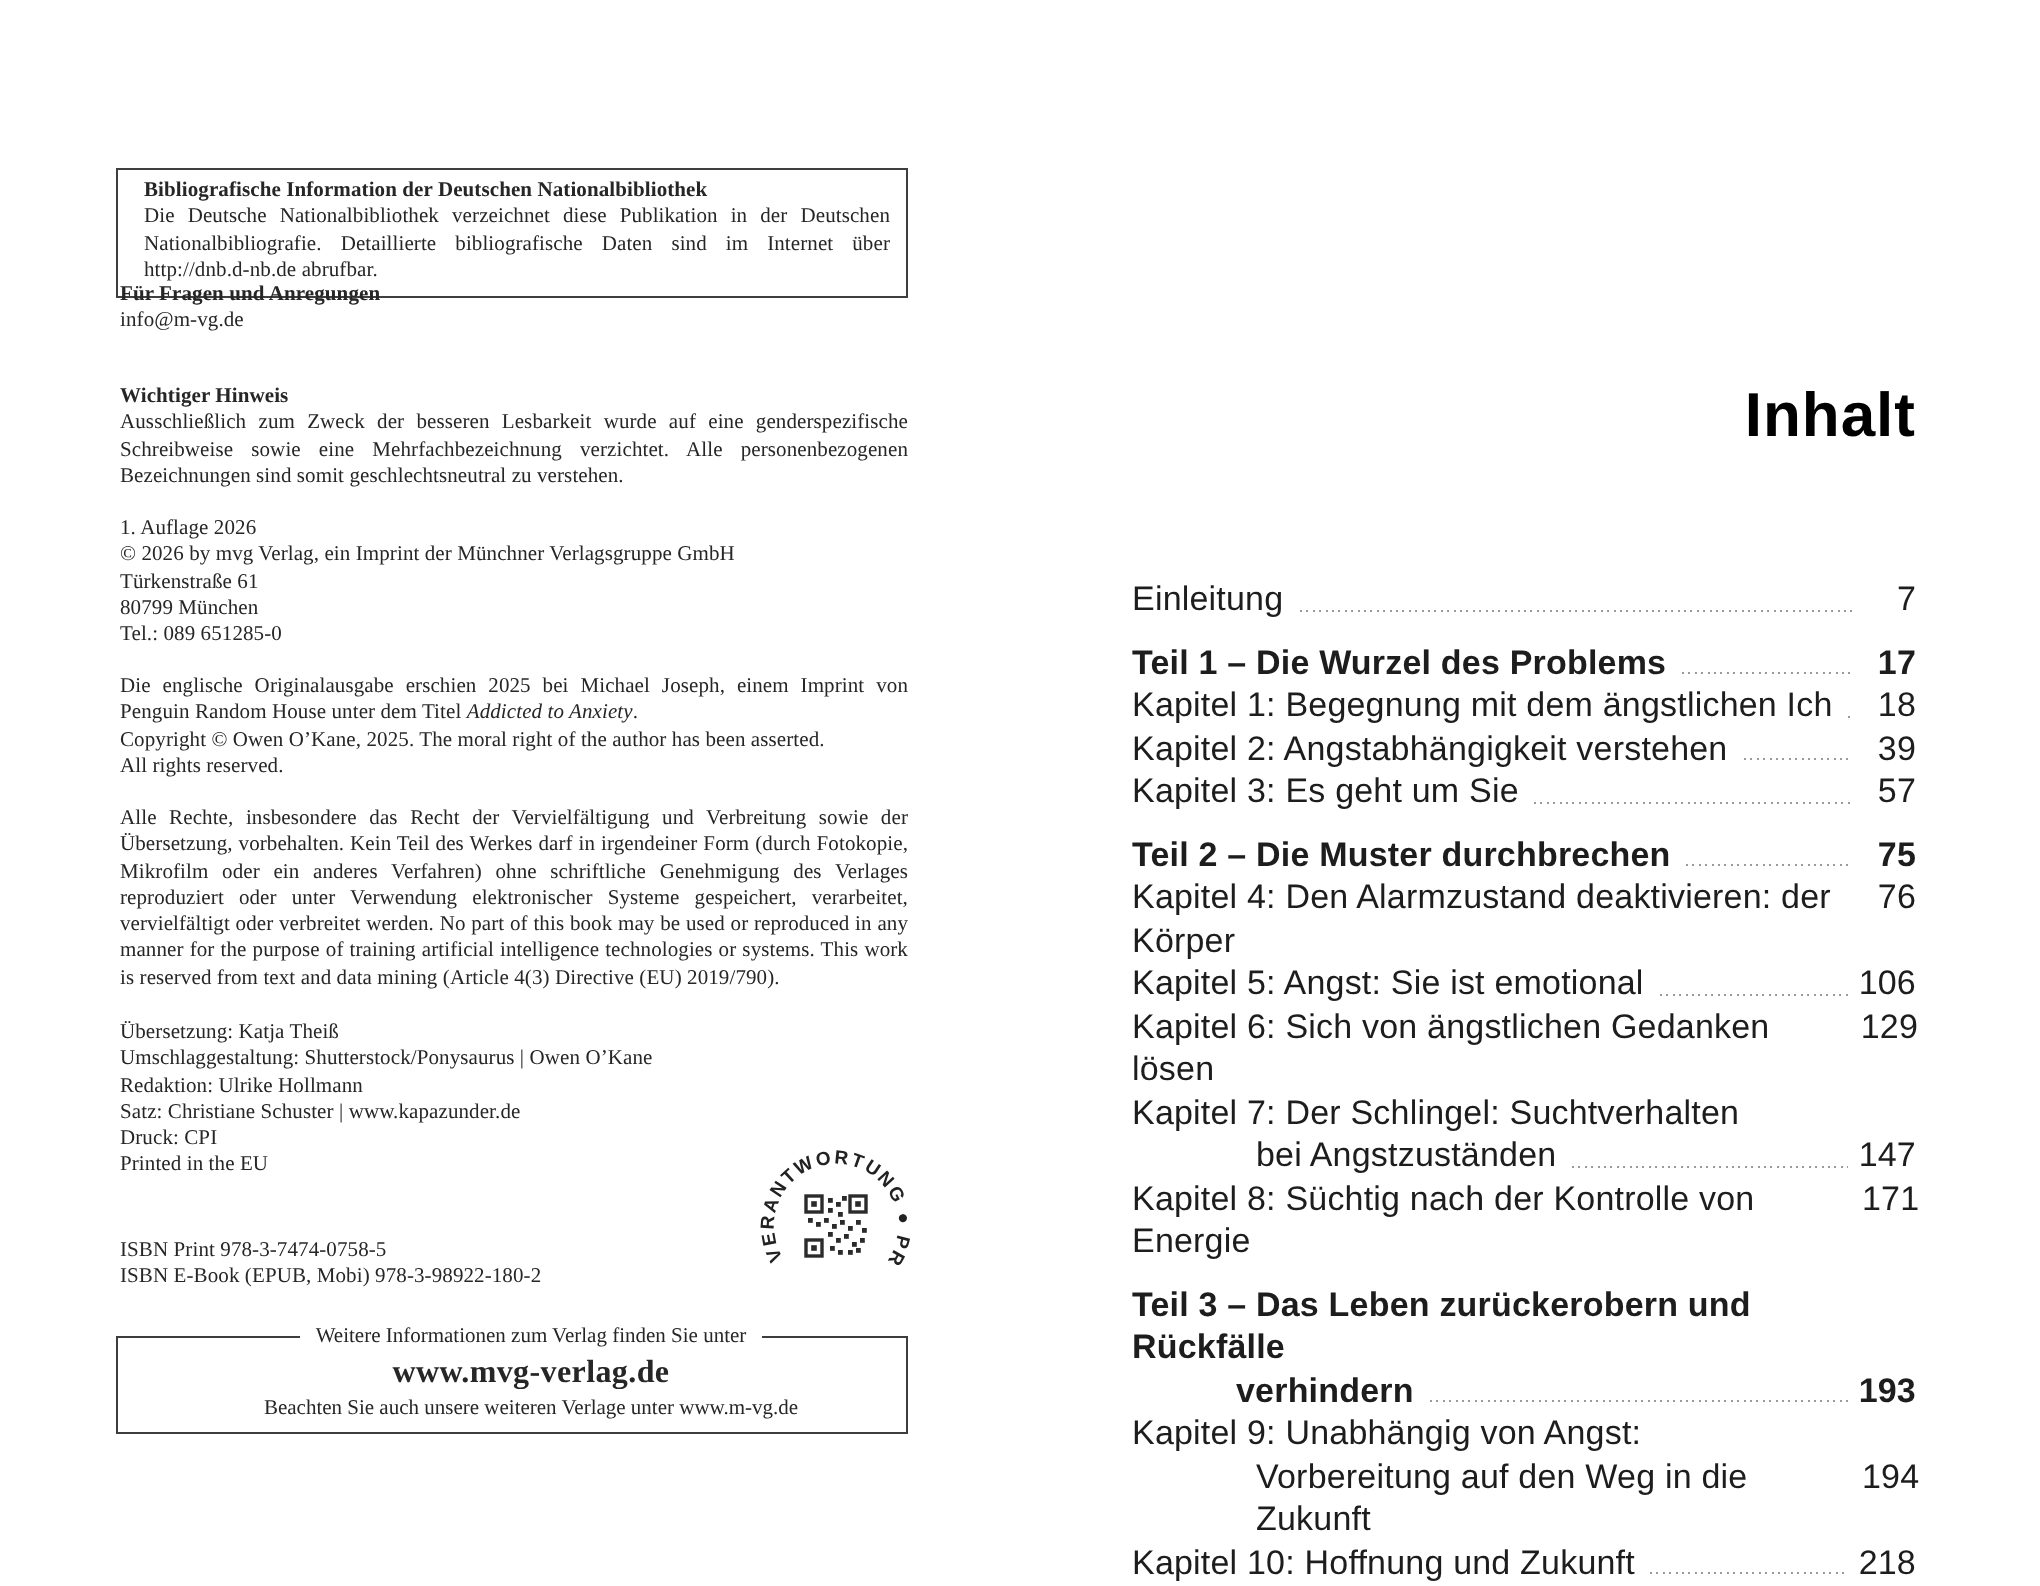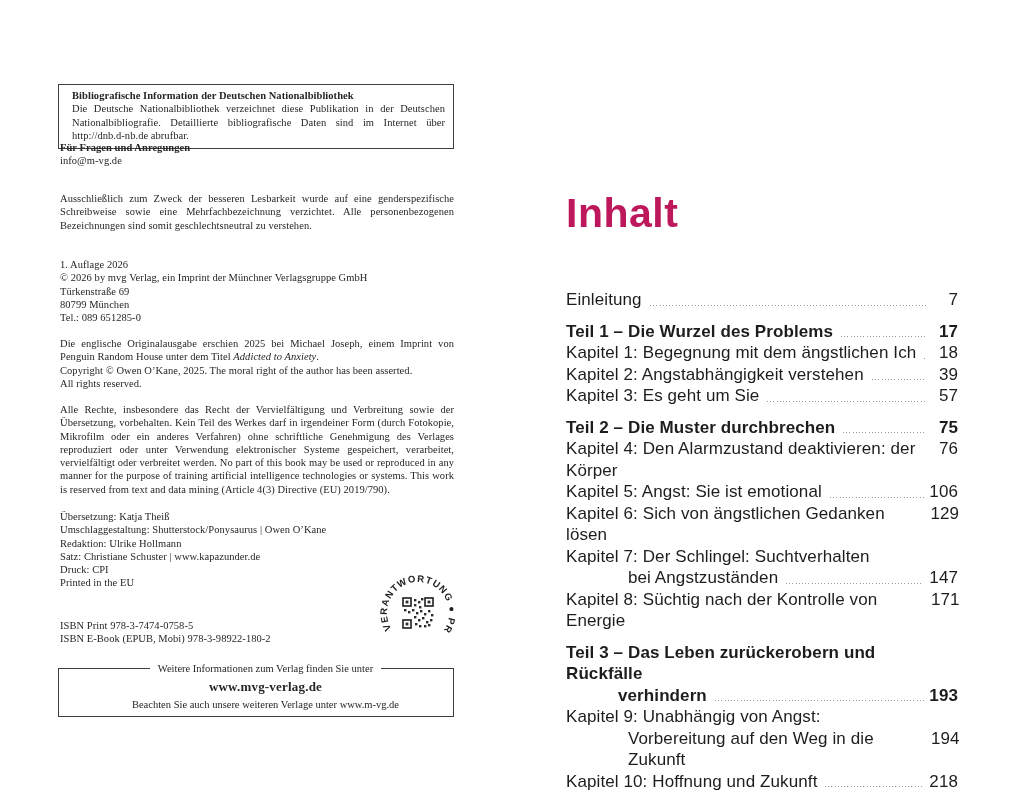--- a/index.html
+++ b/index.html
@@ -28,27 +28,27 @@
   
   #seal { position:absolute; left:377px; top:572px; width:82px; height:82px; }
   #seal text { font-family:"Liberation Sans", sans-serif; font-size:9.5px;
                font-weight:bold; letter-spacing:1.1px; fill:#222222; }
 
   
   #pub-box { position:absolute; left:58px; top:662px; width:396px; height:55px;
              box-sizing:border-box; border:1.2px solid #3d3d3d;
              padding:1px 10px 0 29px; margin:0;text-align:center; }
   #pub-box legend { font-size:10.5px; line-height:13px; padding:0 8px; margin-left:0; }
-  #pub-url { font-size:13px; font-weight:bold; line-height:22px; letter-spacing:0.2px; }
+  #pub-url { font-size:16px; font-weight:bold; line-height:22px; letter-spacing:0.2px; }
   #pub-footer { font-size:10.5px; line-height:14px; }
 
   
   #toc-title { position:absolute; left:566px; top:190px; width:392px;
-               text-align:left; font-family:"Liberation Sans", sans-serif;
-               font-weight:bold; font-size:41px; letter-spacing:0.5px; color:#be185d; }
+               text-align:right; font-family:"Liberation Sans", sans-serif;
+               font-weight:bold; font-size:31px; letter-spacing:0.5px; color:#000000; }
   #toc { position:absolute; left:566px; top:289px; width:392px;
          font-family:Liberation Sans, sans-serif; font-size:17px;
          color:#1d1d1d; letter-spacing:0.1px; }
   .trow { display:flex; line-height:21.5px; }
   .trow .lbl { white-space:pre-wrap; }
   .trow .ldr { flex:1 1 auto; height:1px; align-self:flex-end; margin:0 5px 5px 8px;
                background-image:repeating-linear-gradient(to right,
                  #9a9a9a 0 1px, transparent 1px 3.2px); }
   .trow .pg  { text-align:right; min-width:27px; }
   .bold  { font-weight:bold; }
@@ -70,27 +70,28 @@
       <div class="bd">Bibliografische Information der Deutschen Nationalbibliothek</div>
       <div class="jt">Die Deutsche Nationalbibliothek verzeichnet diese Publikation in der Deutschen Nationalbibliografie. Detaillierte bibliografische Daten sind im Internet über http://dnb.d-nb.de abrufbar.</div>
     </div>
 
     <div class="blk" id="blk-contact">
       <div class="bd">Für Fragen und Anregungen</div>
       <div>info@m-vg.de</div>
     </div>
 
     <div class="blk" id="blk-notice">
+      <div class="bd">Wichtiger Hinweis</div>
       <div class="jt">Ausschließlich zum Zweck der besseren Lesbarkeit wurde auf eine genderspezifische Schreibweise sowie eine Mehrfachbezeichnung verzichtet. Alle personenbezogenen Bezeichnungen sind somit geschlechtsneutral zu verstehen.</div>
     </div>
 
     <div class="blk" id="blk-edition">
       <div>1. Auflage 2026</div>
       <div>© 2026 by mvg Verlag, ein Imprint der Münchner Verlagsgruppe GmbH</div>
-      <div>Türkenstraße 69</div>
+      <div>Türkenstraße 61</div>
       <div>80799 München</div>
       <div>Tel.: 089 651285-0</div>
     </div>
 
     <div class="blk" id="blk-original">
       <div class="jt">
         <span>Die englische Originalausgabe erschien 2025 bei Michael Joseph, einem Imprint von Penguin Random House unter dem Titel </span><i>Addicted to Anxiety</i><span>.</span>
       </div>
       <div>Copyright © Owen O’Kane, 2025. The moral right of the author has been asserted.</div>
       <div>All rights reserved.</div>

